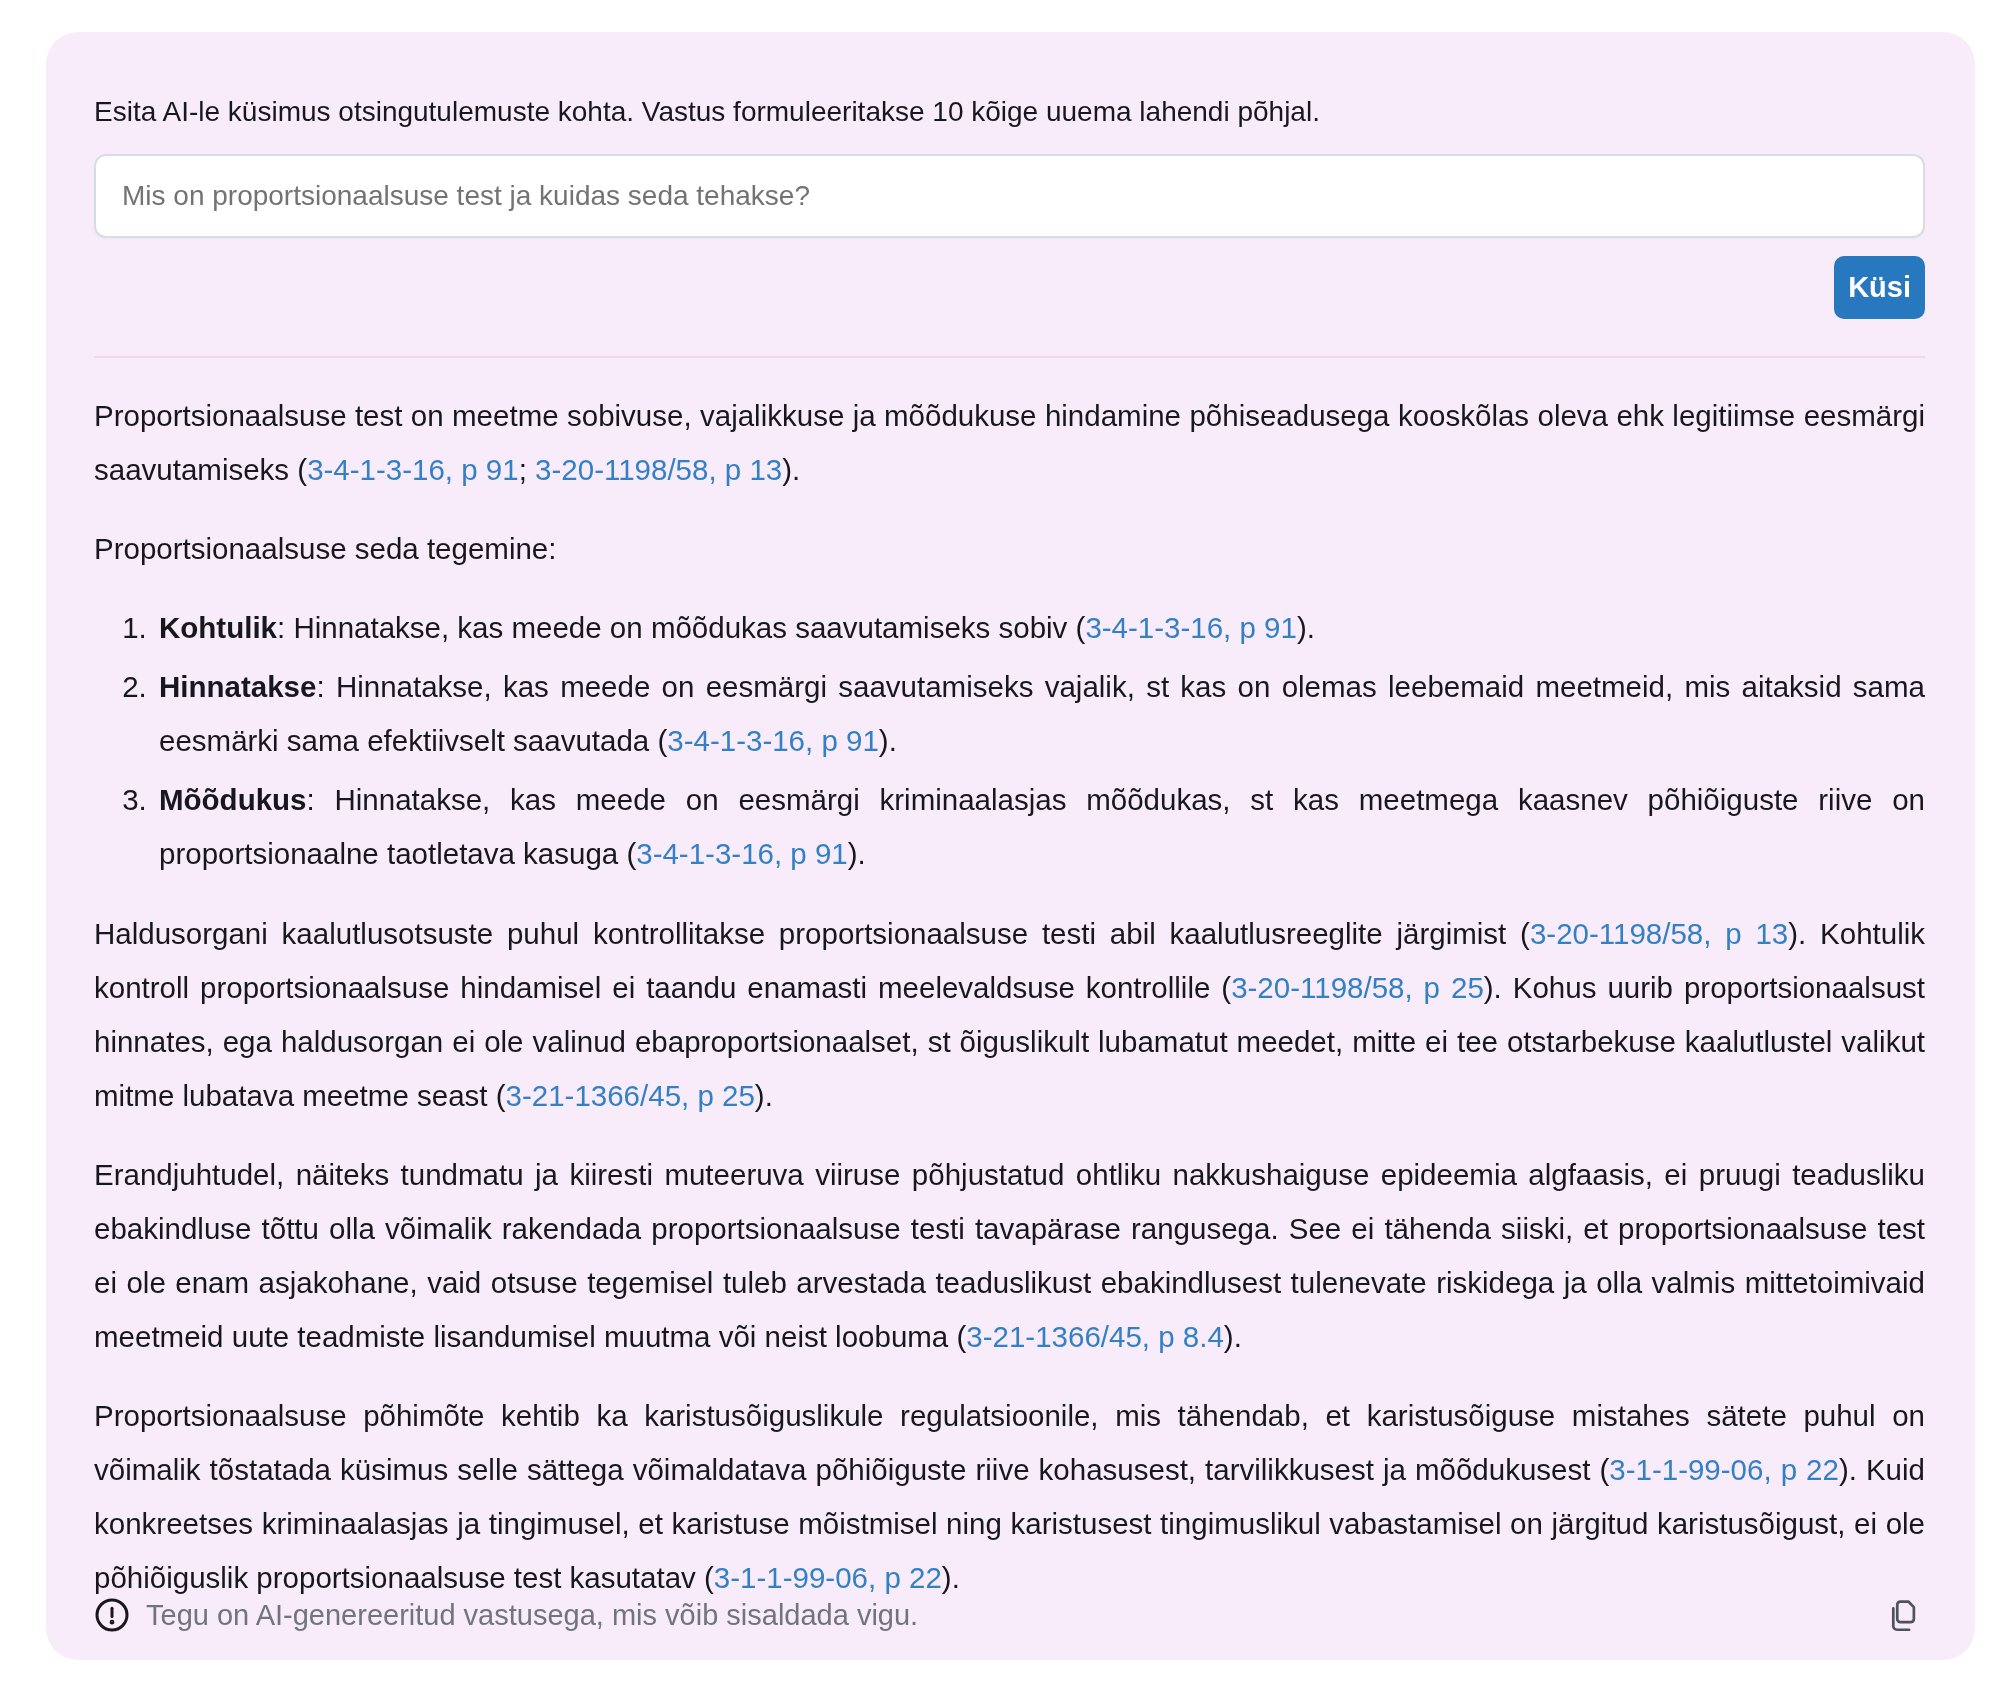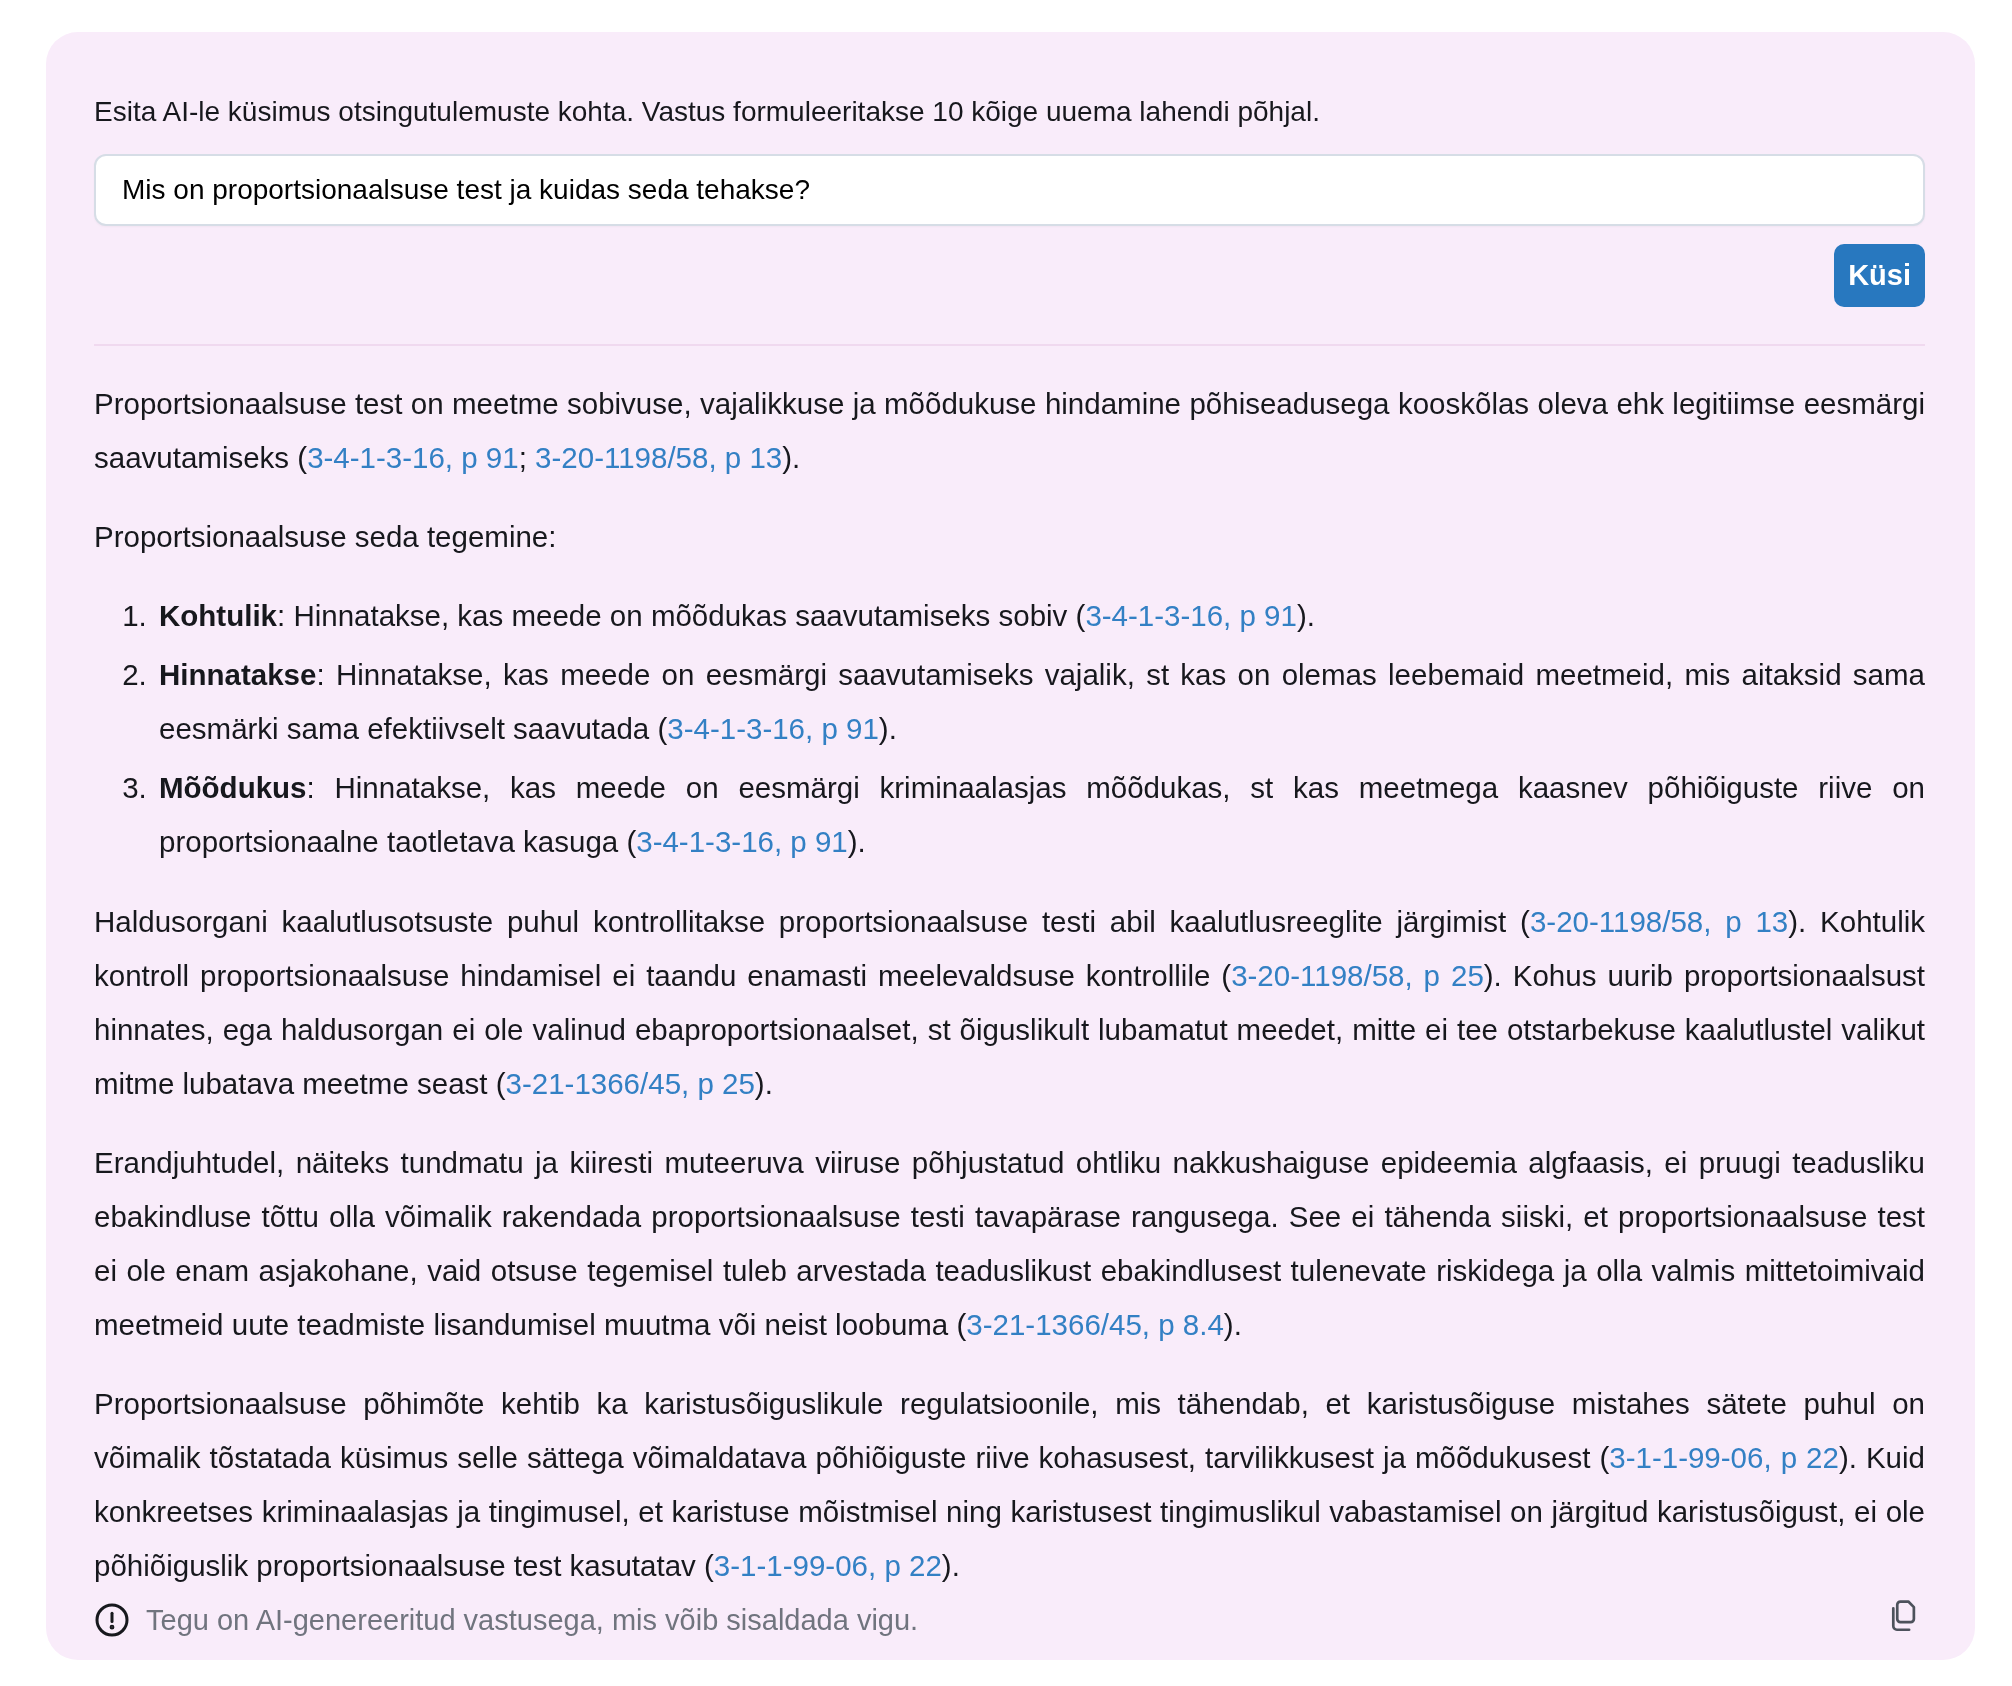--- a/index.html
+++ b/index.html
@@ -19,29 +19,29 @@
   }
   .prompt {
     margin-top: 14px;
     font-size: 28px;
     line-height: 40px;
     color: var(--text, #17181d);
   }
   .question-input {
     display: block;
     width: 100%;
-    height: 72px;
+    height: 84px;
     margin-top: 22px;
     background: #ffffff;
     border: 2px solid var(--input-border, #d6dde6);
     border-radius: 12px;
     padding: 0 26px;
     font-family: "Liberation Sans", sans-serif;
     font-size: 28px;
-    color: #000000;
+    color: #737373;
     outline: none;
     box-shadow: 0 1px 2px rgba(40, 40, 60, 0.04);
   }
   .ask-row {
     display: flex;
     justify-content: flex-end;
     margin-top: 18px;
   }
   .ask-button {
     height: 63px;
@@ -79,21 +79,21 @@
   .answer strong { font-weight: 700; }
   .ref-link {
     color: var(--link, #3380c4);
     text-decoration: none;
     cursor: pointer;
   }
   .footer {
     position: absolute;
     left: 48px; right: 50px; bottom: 22px;
     display: flex;
-    align-items: flex-end;
+    align-items: center;
     justify-content: space-between;
   }
   .footer-left {
     display: flex;
     align-items: center;
     gap: 16px;
     font-size: 29px;
     color: var(--muted, #70747e);
   }
   .footer-left svg { display: block; }

